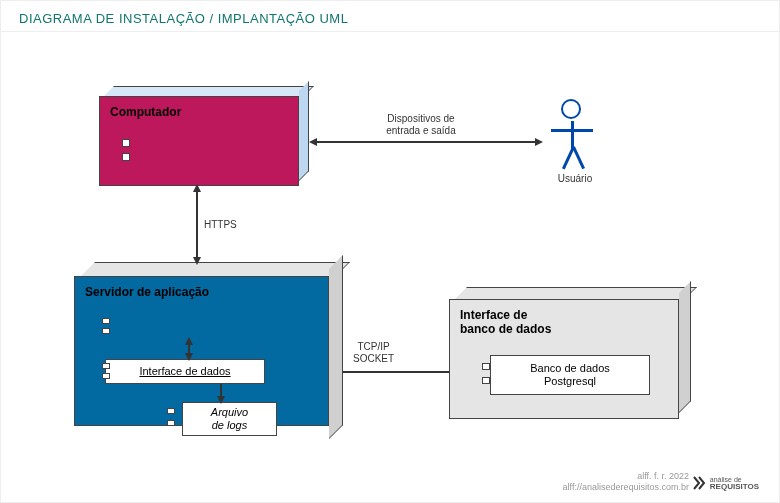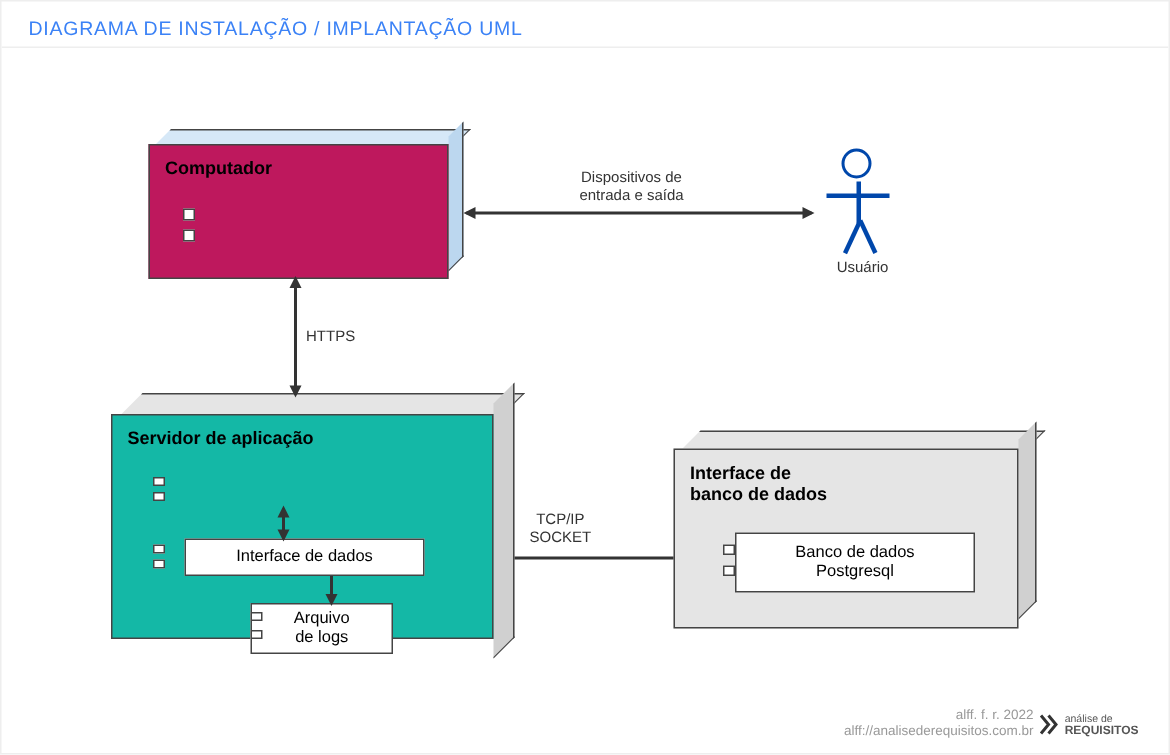--- a/index.html
+++ b/index.html
@@ -11,21 +11,21 @@
     font-family: Arial, Helvetica, sans-serif;
     background: #fff;
     position: relative;
     border: 1px solid #eee;
   }
   .title {
     position: absolute;
     top: 10px;
     left: 18px;
     font-size: 13px;
-    color: #3b82f6;
+    color: #0f766e;
     letter-spacing: 0.5px;
   }
   .title-underline {
     position: absolute;
     top: 30px;
     left: 0;
     width: 100%;
     height: 1px;
     background: #eee;
   }
@@ -170,31 +170,31 @@
     <div class="node-title">Computador</div>
 
     <div class="comp-lug" style="top:42px; height:8px; left:22px;"></div>
     <div class="comp-lug" style="top:56px; height:8px; left:22px;"></div>
   </div>
 </div>
 
 <div class="node" style="left:73px; top:275px;">
   <div class="node-top" style="left:7px; top:-14px; width:255px; height:14px; background:#e5e5e5;"></div>
   <div class="node-side" style="left:255px; top:-7px; width:14px; height:170px; background:#d0d0d0;"></div>
-  <div class="node-face" style="left:0; top:0; width:255px; height:150px; background:#14b8a6;">
+  <div class="node-face" style="left:0; top:0; width:255px; height:150px; background:#0369a1;">
     <div class="node-title">Servidor de aplicação</div>
 
     <div class="comp-lug" style="top:41px; height:6px; left:27px;"></div>
     <div class="comp-lug" style="top:51px; height:6px; left:27px;"></div>
 
-    <div class="component" style="left:48px; top:82px; width:160px; height:25px;">Interface de dados</div>
+    <div class="component" style="left:30px; top:82px; width:160px; height:25px;text-decoration:underline;">Interface de dados</div>
     <div class="comp-lug" style="top:86px; height:6px; left:27px;"></div>
     <div class="comp-lug" style="top:96px; height:6px; left:27px;"></div>
 
-    <div class="component" style="left:92px; top:125px; width:95px; height:34px; white-space:pre-line;">Arquivo
+    <div class="component" style="left:107px; top:125px; width:95px; height:34px; white-space:pre-line;font-style:italic;">Arquivo
 de logs</div>
     <div class="comp-lug" style="top:131px; height:6px; left:92px;"></div>
     <div class="comp-lug" style="top:143px; height:6px; left:92px;"></div>
 
     <div class="vline" style="left:113px; top:62px; height:20px;"></div>
     <div class="arrow-up" style="left:110px; top:60px;"></div>
     <div class="arrow-down" style="left:110px; top:76px;"></div>
 
     <div class="vline" style="left:145px; top:107px; height:18px;"></div>
     <div class="arrow-down" style="left:142px; top:119px;"></div>

